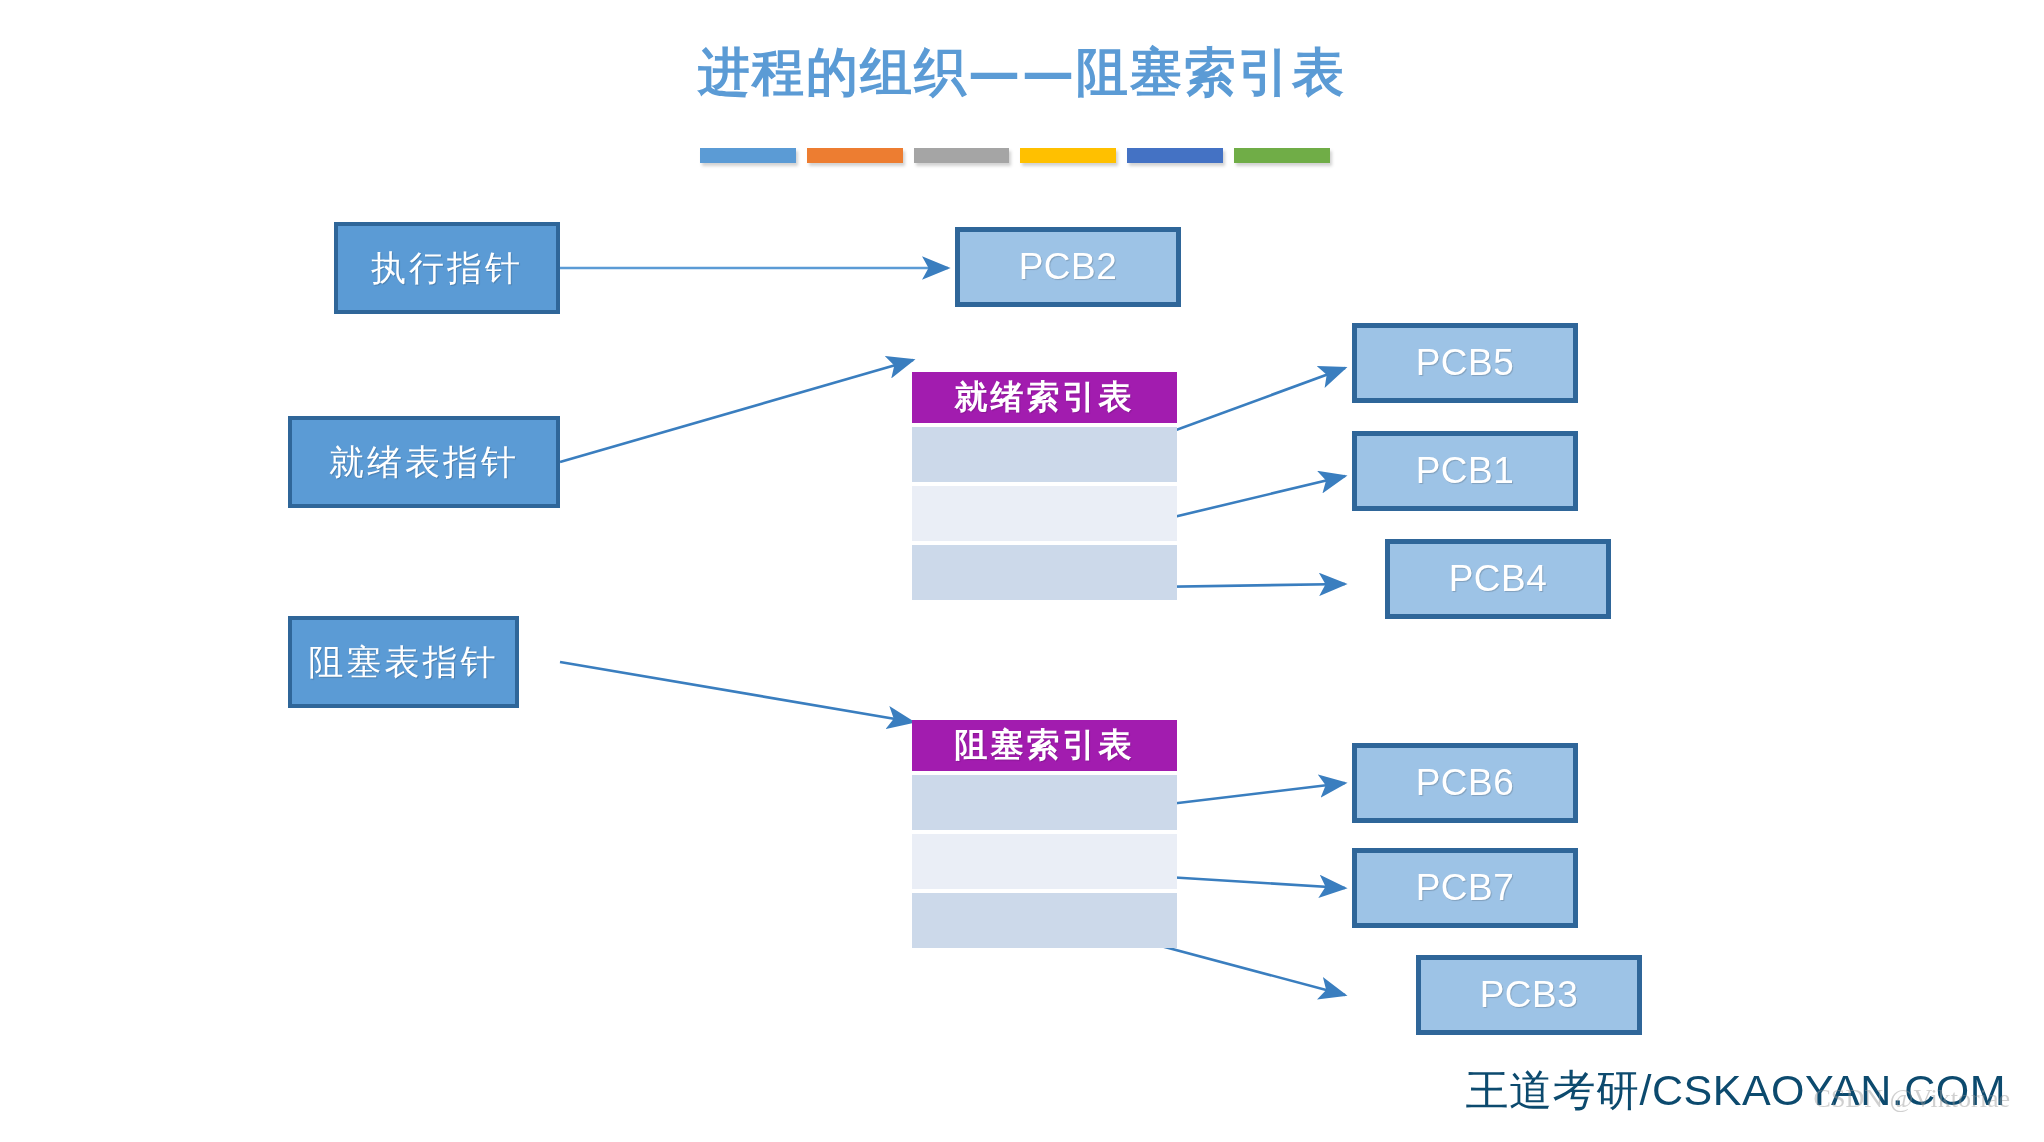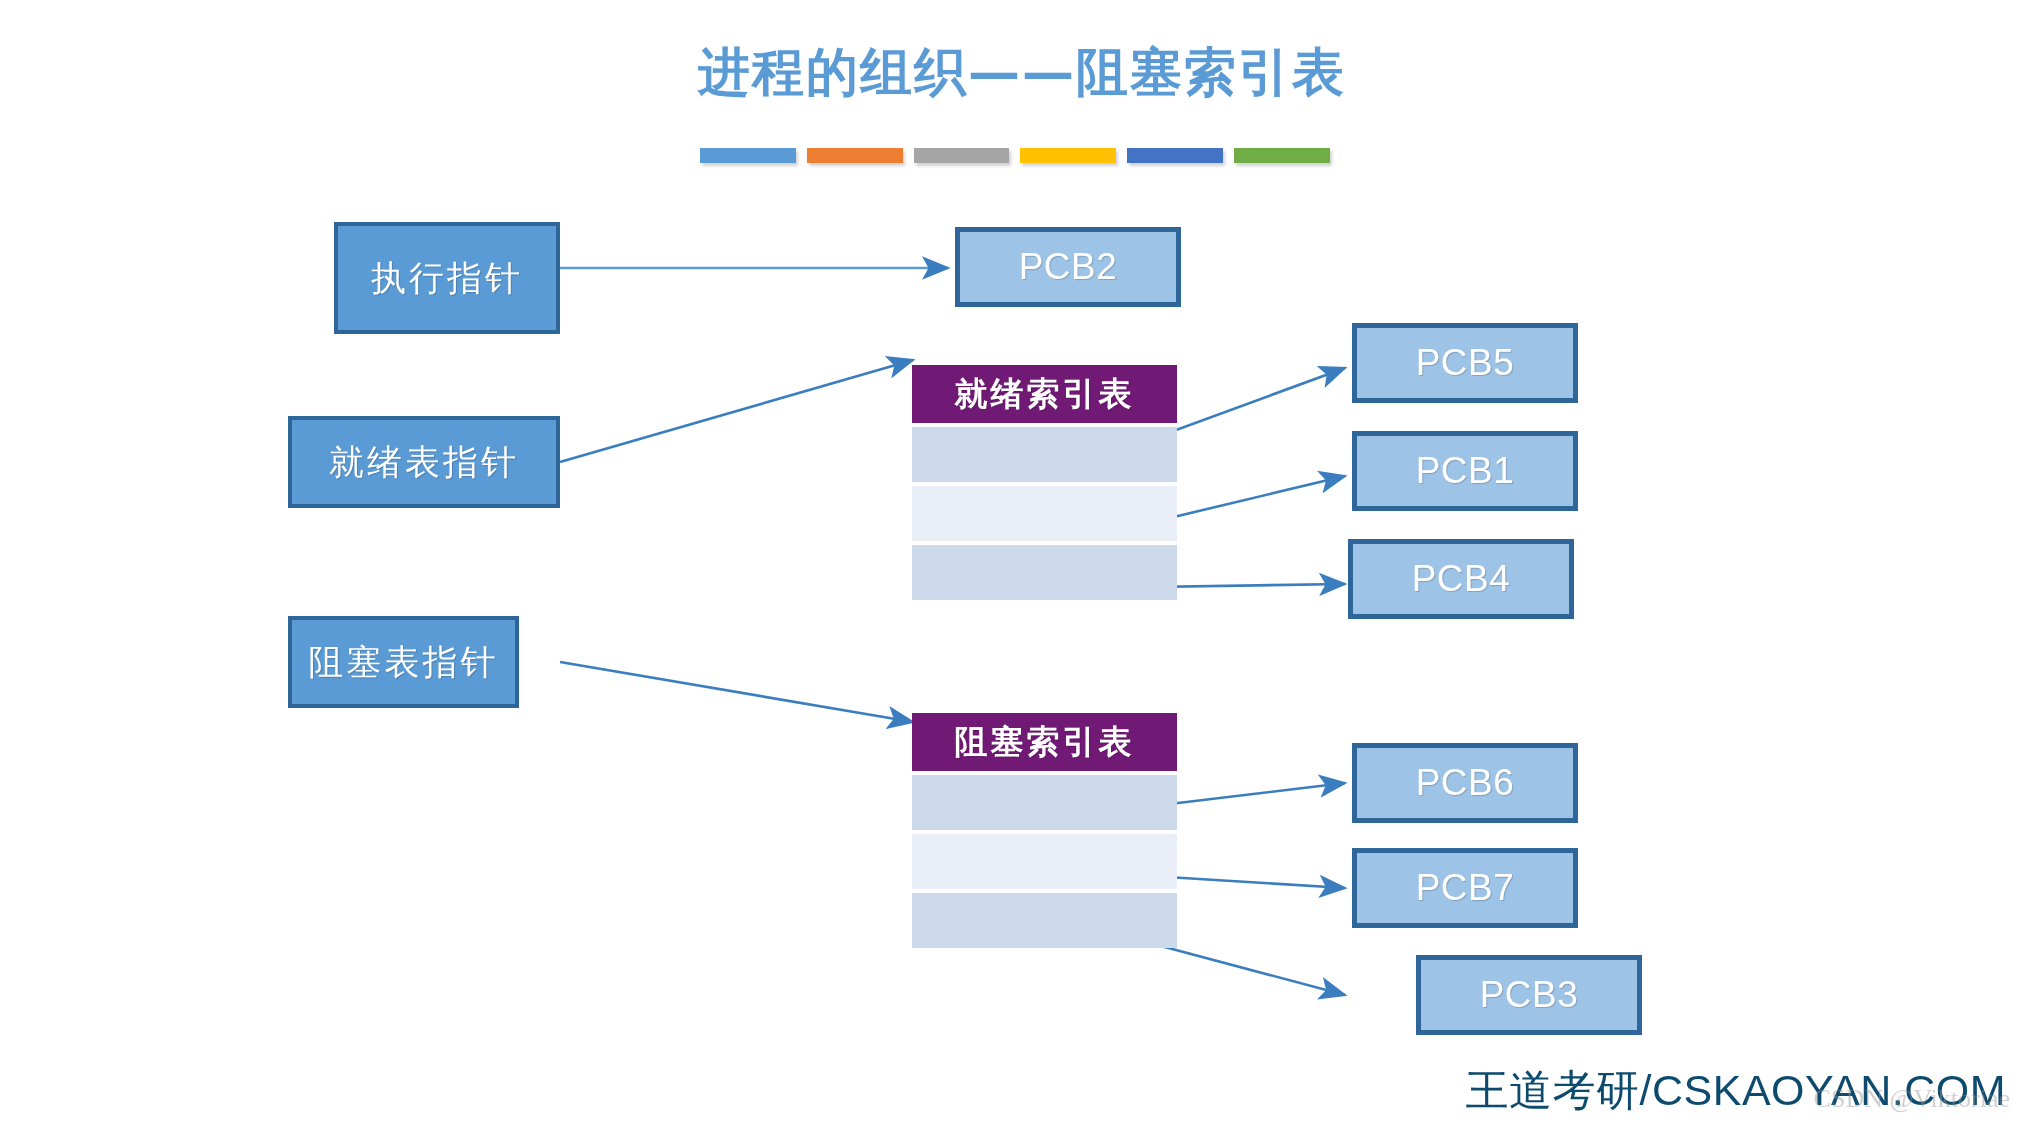--- a/index.html
+++ b/index.html
@@ -84,32 +84,33 @@
     font-weight: 400;
     letter-spacing: 0.5px;
   }
 
   
   .index-table {
     position: absolute;
     width: 265px;
   }
   .index-table .tbl-header {
-    height: 58px;
-    background: #701a75;
+    height: 51px;
+    background: #a21caf;
     color: #ffffff;
     display: flex;
     align-items: center;
     justify-content: center;
     font-family: "DejaVu Serif", "Liberation Serif", serif;
     font-size: 33px;
     font-weight: 700;
     letter-spacing: 3px;
     text-shadow: 1px 1px 1px rgba(0,0,0,0.15);
     white-space: nowrap;
+    margin-top: 7px;
   }
   .index-table .tbl-row {
     height: 55px;
     margin-top: 4px;
   }
   .index-table .tbl-row.r-dark  { background: #ccd9ea; }
   .index-table .tbl-row.r-light { background: #eaeef6; }
 
   
   #links {
@@ -173,21 +174,21 @@
 
     <line x1="1086" y1="463" x2="1345" y2="368" stroke="#3a7ebf" stroke-width="2.6" marker-end="url(#arw)"></line>
     <line x1="1086" y1="538" x2="1345" y2="476" stroke="#3a7ebf" stroke-width="2.6" marker-end="url(#arw)"></line>
     <line x1="1086" y1="588" x2="1345" y2="584" stroke="#3a7ebf" stroke-width="2.6" marker-end="url(#arw)"></line>
 
     <line x1="1086" y1="814" x2="1345" y2="783" stroke="#3a7ebf" stroke-width="2.6" marker-end="url(#arw)"></line>
     <line x1="1086" y1="872" x2="1345" y2="888" stroke="#3a7ebf" stroke-width="2.6" marker-end="url(#arw)"></line>
     <line x1="1086" y1="926" x2="1345" y2="995" stroke="#3a7ebf" stroke-width="2.6" marker-end="url(#arw)"></line>
   </svg>
 
-  <div class="box ptr-box" style="left:334px; top:222px; width:226px; height:112px;">
+  <div class="box ptr-box" style="left:334px; top:222px; width:226px; height:92px;">
     <span>执行指针</span>
   </div>
 
   <div class="box ptr-box" style="left:288px; top:416px; width:272px; height:92px;">
     <span>就绪表指针</span>
   </div>
 
   <div class="box ptr-box" style="left:288px; top:616px; width:231px; height:92px;">
     <span>阻塞表指针</span>
   </div>
@@ -202,21 +203,21 @@
     <div class="tbl-row r-light"></div>
     <div class="tbl-row r-dark"></div>
   </div>
 
   <div class="box pcb-box" style="left:1352px; top:323px; width:226px; height:80px;">
     <span>PCB5</span>
   </div>
   <div class="box pcb-box" style="left:1352px; top:431px; width:226px; height:80px;">
     <span>PCB1</span>
   </div>
-  <div class="box pcb-box" style="left:1348px; top:539px; width:226px; height:80px;">
+  <div class="box pcb-box" style="left:1385px; top:539px; width:226px; height:80px;">
     <span>PCB4</span>
   </div>
 
   <div class="index-table" style="left:912px; top:713px;">
     <div class="tbl-header">阻塞索引表</div>
     <div class="tbl-row r-dark"></div>
     <div class="tbl-row r-light"></div>
     <div class="tbl-row r-dark"></div>
   </div>
 

